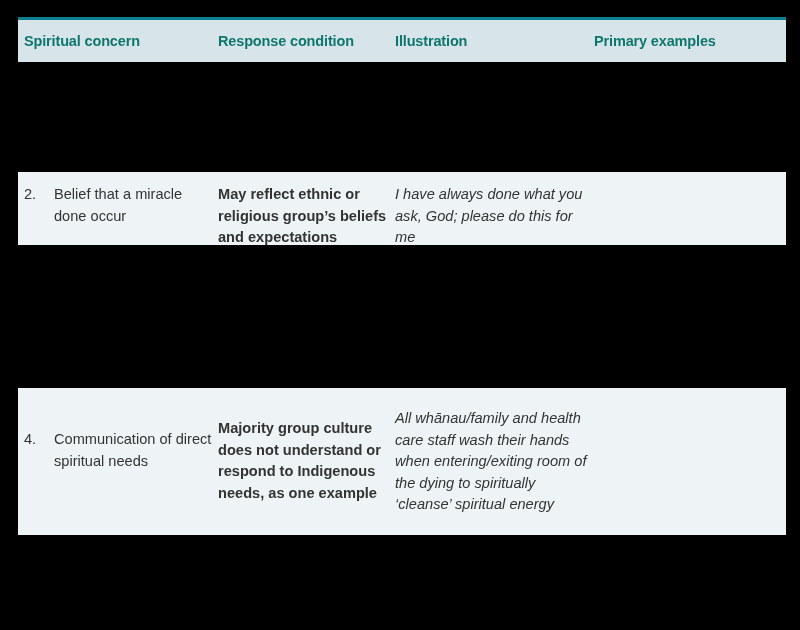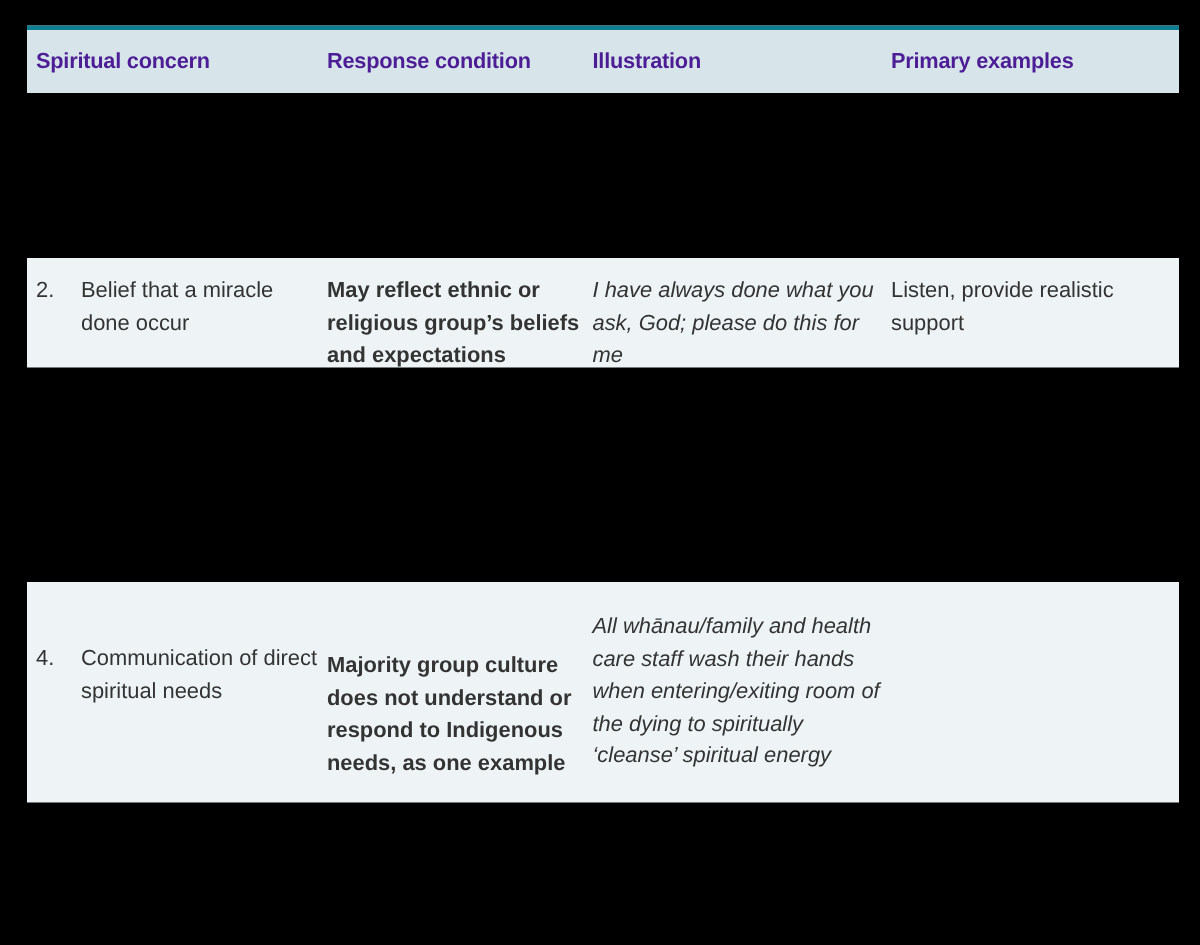--- a/index.html
+++ b/index.html
@@ -32,21 +32,21 @@
     top: 17px;
     width: 768px;
     height: 45px;
     background: #d7e5ea;
     border-top: 3px solid #0e7f90;
     box-sizing: border-box;
   }
   .header-row .cell {
     position: absolute;
     top: 14px;
-    color: #4c1d95;
+    color: #0f766e;
     font-weight: bold;
     font-size: 14.5px;
     letter-spacing: -0.15px;
     white-space: nowrap;
     line-height: 1.1;
   }
   .hc1 { left: 6px;   }
   .hc2 { left: 200px; }
   .hc3 { left: 377px; }
   .hc4 { left: 576px; }
@@ -78,41 +78,40 @@
   .c-concern { left: 36px;  width: 160px; }
   .c-primary { left: 200px; width: 172px; font-weight: bold; }
   .c-illus   { left: 377px; width: 196px; font-style: italic; }
   .c-resp    { left: 576px; width: 190px; }
 
   
   #row-2 .cell { top: 12px; }
   #row-4 .cell { top: 20px; }
   #row-4 .c-num,
   #row-4 .c-concern { top: 41px; }
-  #row-4 .c-primary { top: 30px; margin-top: 16px; }
+  #row-4 .c-primary { top: 30px; }
   #row-4 .c-resp    { top: 30px; }
 </style>
 </head>
 <body>
 
 <div class="table-figure">
 
   <div class="header-row">
     <div class="cell hc1">Spiritual concern</div>
     <div class="cell hc2">Response condition</div>
     <div class="cell hc3">Illustration</div>
     <div class="cell hc4">Primary examples</div>
   </div>
 
   <div class="data-row" id="row-2">
     <div class="cell c-num">2.</div>
     <div class="cell c-concern">Belief that a miracle done occur</div>
     <div class="cell c-primary">May reflect ethnic or religious group’s beliefs and expectations</div>
     <div class="cell c-illus">I have always done what you ask, God; please do this for me</div>
-    <div class="cell c-resp">Listen, provide realistic support</div>
   </div>
 
   <div class="data-row" id="row-4">
     <div class="cell c-num">4.</div>
     <div class="cell c-concern">Communication of direct spiritual needs</div>
     <div class="cell c-primary">Majority group culture does not understand or respond to Indigenous needs, as one example</div>
     <div class="cell c-illus">All whānau/family and health care staff wash their hands when entering/exiting room of the dying to spiritually ‘cleanse’ spiritual energy</div>
   </div>
 
 </div>

